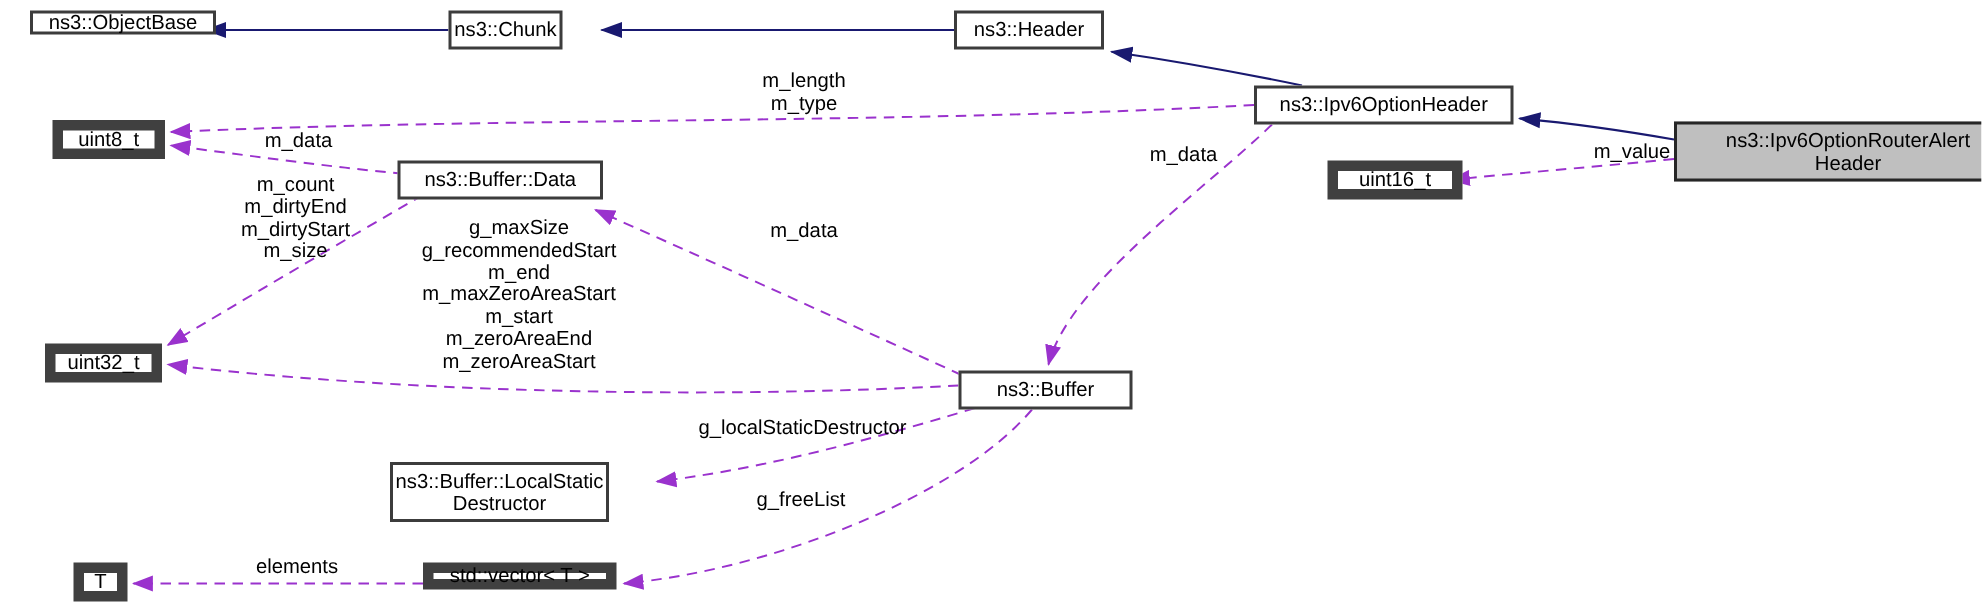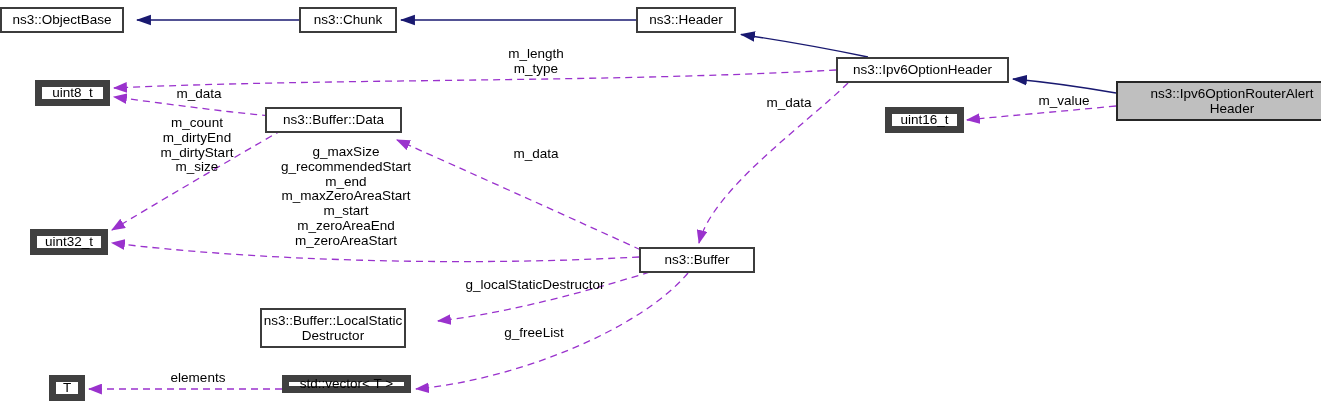--- a/index.html
+++ b/index.html
@@ -46,29 +46,29 @@
     <path d="M282,130 C233,158 152,206 112,230" stroke="#9a32cd" stroke-width="1.3" fill="none" stroke-dasharray="7,5" marker-end="url(#ah-purple)"></path>
     <path d="M639,257 C455,267 250,260 112,243" stroke="#9a32cd" stroke-width="1.3" fill="none" stroke-dasharray="7,5" marker-end="url(#ah-purple)"></path>
     <path d="M641,250 Q505,188 397,140" stroke="#9a32cd" stroke-width="1.3" fill="none" stroke-dasharray="7,5" marker-end="url(#ah-purple)"></path>
     <path d="M848,83 C805,125 712,190 699,243" stroke="#9a32cd" stroke-width="1.3" fill="none" stroke-dasharray="7,5" marker-end="url(#ah-purple)"></path>
     <path d="M650,272 C565,298 498,314 438,321" stroke="#9a32cd" stroke-width="1.3" fill="none" stroke-dasharray="7,5" marker-end="url(#ah-purple)"></path>
     <path d="M688,273 C640,330 515,380 416,389" stroke="#9a32cd" stroke-width="1.3" fill="none" stroke-dasharray="7,5" marker-end="url(#ah-purple)"></path>
     <path d="M282,389 L89,389" stroke="#9a32cd" stroke-width="1.3" fill="none" stroke-dasharray="7,5" marker-end="url(#ah-purple)"></path>
     <path d="M1116,106 C1055,112 1004,116 967,120" stroke="#9a32cd" stroke-width="1.3" fill="none" stroke-dasharray="7,5" marker-end="url(#ah-purple)"></path>
   </svg>
 
-  <div class="node" style="left:0;top:7px;width:124px;height:26px">ns3::ObjectBase</div>
-  <div class="node" style="left:299px;top:7px;width:98px;height:26px">ns3::Chunk</div>
+  <div class="node" style="left:20px;top:7px;width:124px;height:16px">ns3::ObjectBase</div>
+  <div class="node" style="left:299px;top:7px;width:76px;height:26px">ns3::Chunk</div>
   <div class="node" style="left:636px;top:7px;width:100px;height:26px">ns3::Header</div>
   <div class="node" style="left:836px;top:57px;width:173px;height:26px">ns3::Ipv6OptionHeader</div>
   <div class="node current" style="left:1116px;top:81px;width:232px;height:40px">ns3::Ipv6OptionRouterAlert
 Header</div>
   <div class="node prim" style="left:35px;top:80px;width:75px;height:26px">uint8_t</div>
   <div class="node" style="left:265px;top:107px;width:137px;height:26px">ns3::Buffer::Data</div>
-  <div class="node prim" style="left:885px;top:107px;width:79px;height:26px">uint16_t</div>
+  <div class="node prim" style="left:885px;top:107px;width:90px;height:26px">uint16_t</div>
   <div class="node prim" style="left:30px;top:229px;width:78px;height:26px">uint32_t</div>
   <div class="node" style="left:639px;top:247px;width:116px;height:26px">ns3::Buffer</div>
   <div class="node" style="left:260px;top:308px;width:146px;height:40px">ns3::Buffer::LocalStatic
 Destructor</div>
   <div class="node prim" style="left:49px;top:375px;width:36px;height:26px">T</div>
   <div class="node prim" style="left:282px;top:375px;width:129px;height:18px">std::vector&lt; T &gt;</div>
 
   <div class="elabel" style="left:536px;top:47px">m_length
 m_type</div>
   <div class="elabel" style="left:789px;top:96px">m_data</div>
@@ -78,18 +78,18 @@
 m_end
 m_maxZeroAreaStart
 m_start
 m_zeroAreaEnd
 m_zeroAreaStart</div>
   <div class="elabel" style="left:197px;top:116px">m_count
 m_dirtyEnd
 m_dirtyStart
 m_size</div>
   <div class="elabel" style="left:536px;top:147px">m_data</div>
-  <div class="elabel" style="left:1064px;top:94px">m_value</div>
+  <div class="elabel" style="left:1088px;top:94px">m_value</div>
   <div class="elabel" style="left:535px;top:278px">g_localStaticDestructor</div>
   <div class="elabel" style="left:534px;top:326px">g_freeList</div>
   <div class="elabel" style="left:198px;top:371px">elements</div>
 
 </div>
 
 </body></html>

